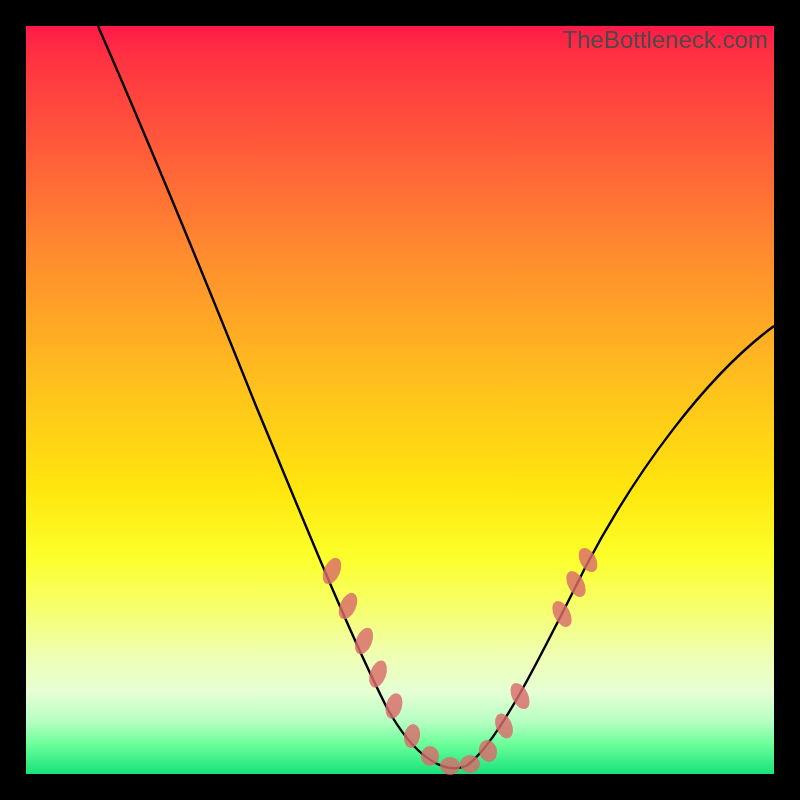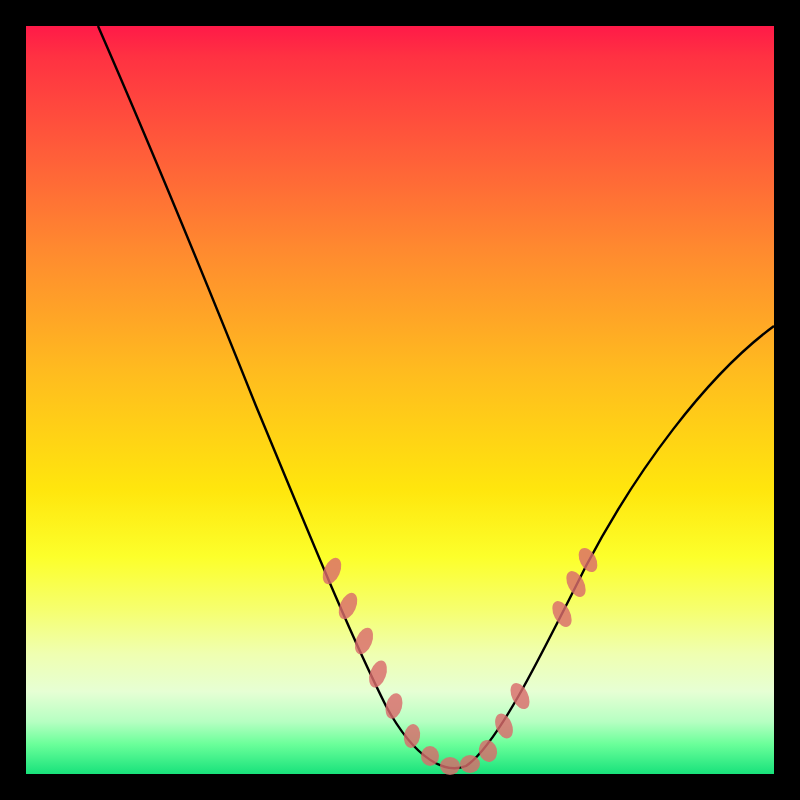--- a/index.html
+++ b/index.html
@@ -59,20 +59,21 @@
     width: 748px;
     height: 748px;
     overflow: visible;
   }
 </style>
 </head>
 <body>
 
 <div class="frame">
   <div class="plot">
+    <div class="watermark">TheBottleneck.com</div>
     <svg class="curve" viewBox="0 0 748 748" preserveAspectRatio="none">
       <path d="M 72 0
                C 120 110, 170 230, 230 380
                C 280 500, 320 600, 360 680
                C 390 735, 420 748, 440 740
                C 470 720, 510 640, 560 540
                C 610 445, 680 350, 748 300" fill="none" stroke="#000" stroke-width="2.4"></path>
       <g fill="#d96b6b" fill-opacity="0.82">
         <ellipse cx="306" cy="545" rx="8" ry="14" transform="rotate(24 306 545)"></ellipse>
         <ellipse cx="322" cy="580" rx="8" ry="14" transform="rotate(24 322 580)"></ellipse>

